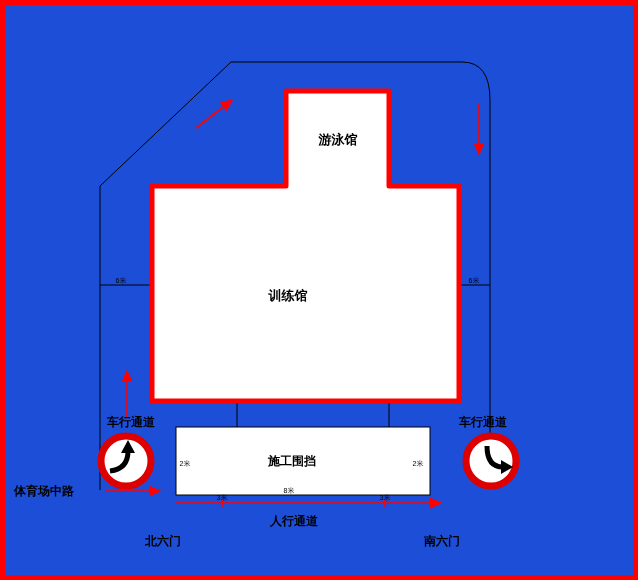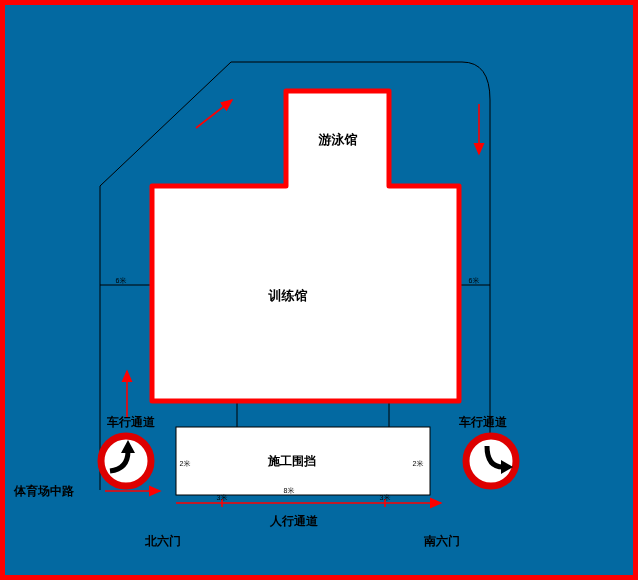--- a/index.html
+++ b/index.html
@@ -1,21 +1,21 @@
 <!DOCTYPE html>
 <html><head>
 <meta charset="utf-8">
 <style>
   html,body{margin:0;padding:0;background:#ffffff;}
   .canvas{
     position:relative;
     width:638px;height:580px;
     box-sizing:border-box;
     border:5px solid #ff0000;
-    background:#0369a1;
+    background:#1d4ed8;
     overflow:hidden;
   }
   .canvas svg{display:block;}
   .cn{font-family:"Liberation Sans",sans-serif;font-weight:bold;fill:#000000;}
   .dim{font-family:"Liberation Sans",sans-serif;fill:#000000;}
 </style>
 </head>
 <body>
 
 <div class="canvas">

